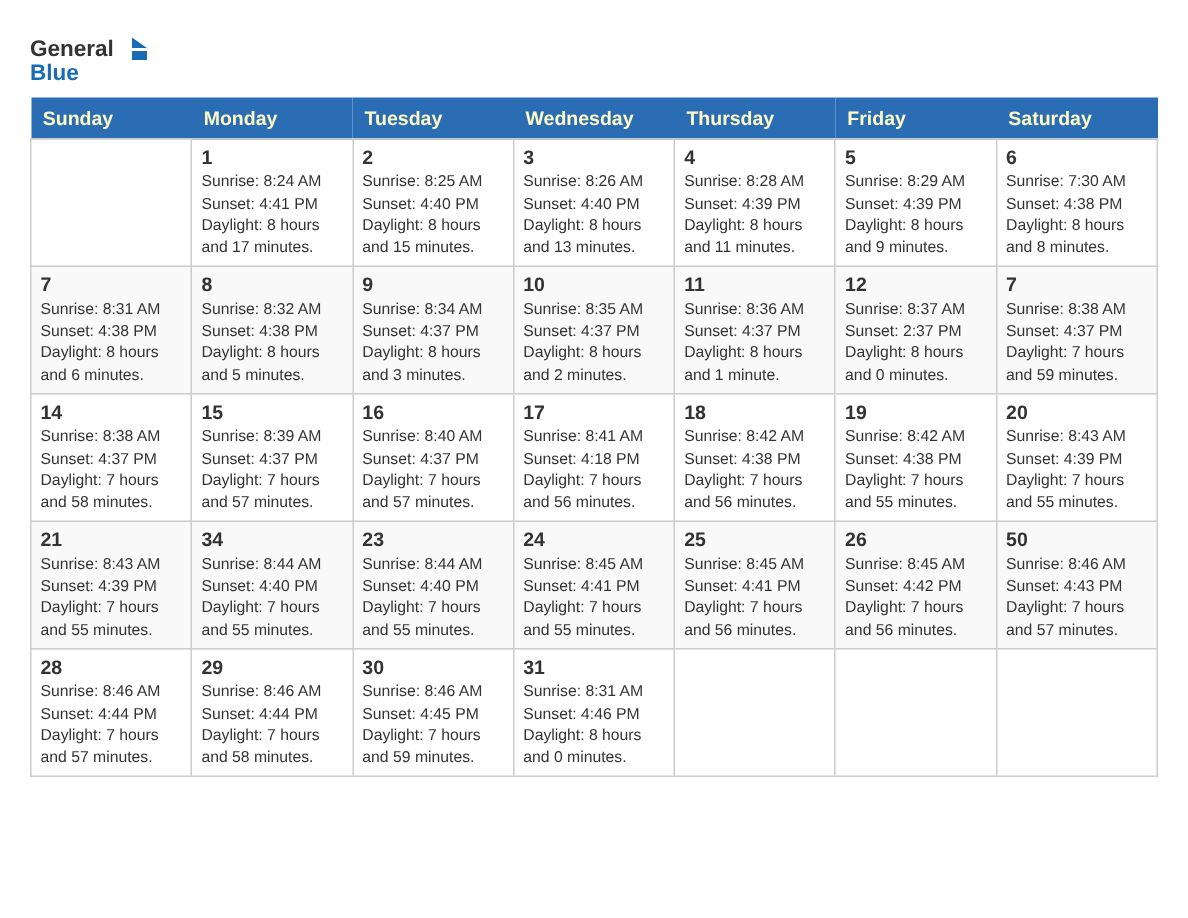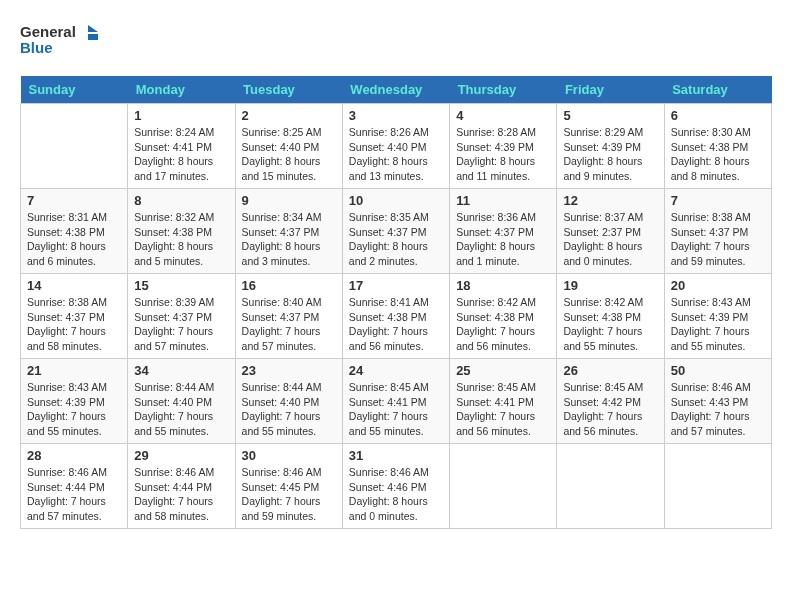--- a/index.html
+++ b/index.html
@@ -7,21 +7,21 @@
       font-family: Arial, sans-serif;
       background: #fff;
       width: 792px;
       min-height: 612px;
       padding: 20px;
     }
     .header {
       display: flex;
       justify-content: space-between;
       align-items: flex-start;
-      margin-bottom: 16px;
+      margin-bottom: 5px;
     }
     .logo {
       display: flex;
       align-items: center;
       gap: 4px;
     }
     .title-block {
       text-align: right;
     }
     .month-title {
@@ -33,21 +33,21 @@
       font-size: 15px;
       color: #555;
     }
     table {
       width: 100%;
       border-collapse: collapse;
       font-size: 11px;
     }
     thead tr th {
       background-color: #2a6db5;
-      color: #5eead4;
+      color: #fef9c3;
       text-align: left;
       padding: 6px 8px;
       font-size: 13px;
       font-weight: bold;
     }
     tbody tr td {
       border: 1px solid #ccc;
       vertical-align: top;
       padding: 4px 6px;
       height: 85px;
@@ -134,21 +134,21 @@
         </td>
         <td>
           <div class="day-number">5</div>
           <div class="day-info">Sunrise: 8:29 AM
 Sunset: 4:39 PM
 Daylight: 8 hours
 and 9 minutes.</div>
         </td>
         <td>
           <div class="day-number">6</div>
-          <div class="day-info">Sunrise: 8:30 AM
+          <div class="day-info">Sunrise: 7:30 AM
 Sunset: 4:38 PM
 Daylight: 8 hours
 and 8 minutes.</div>
         </td>
       </tr>
       <tr>
         <td>
           <div class="day-number">7</div>
           <div class="day-info">Sunrise: 8:31 AM
 Sunset: 4:38 PM
@@ -216,21 +216,21 @@
         <td>
           <div class="day-number">16</div>
           <div class="day-info">Sunrise: 8:40 AM
 Sunset: 4:37 PM
 Daylight: 7 hours
 and 57 minutes.</div>
         </td>
         <td>
           <div class="day-number">17</div>
           <div class="day-info">Sunrise: 8:41 AM
-Sunset: 4:38 PM
+Sunset: 4:18 PM
 Daylight: 7 hours
 and 56 minutes.</div>
         </td>
         <td>
           <div class="day-number">18</div>
           <div class="day-info">Sunrise: 8:42 AM
 Sunset: 4:38 PM
 Daylight: 7 hours
 and 56 minutes.</div>
         </td>
@@ -317,21 +317,21 @@
         </td>
         <td>
           <div class="day-number">30</div>
           <div class="day-info">Sunrise: 8:46 AM
 Sunset: 4:45 PM
 Daylight: 7 hours
 and 59 minutes.</div>
         </td>
         <td>
           <div class="day-number">31</div>
-          <div class="day-info">Sunrise: 8:46 AM
+          <div class="day-info">Sunrise: 8:31 AM
 Sunset: 4:46 PM
 Daylight: 8 hours
 and 0 minutes.</div>
         </td>
         <td class="empty"></td>
         <td class="empty"></td>
         <td class="empty"></td>
       </tr>
     </tbody>
 </table>

